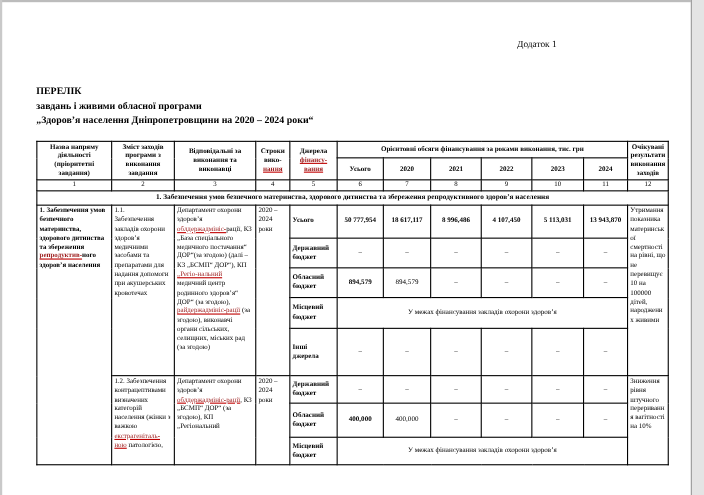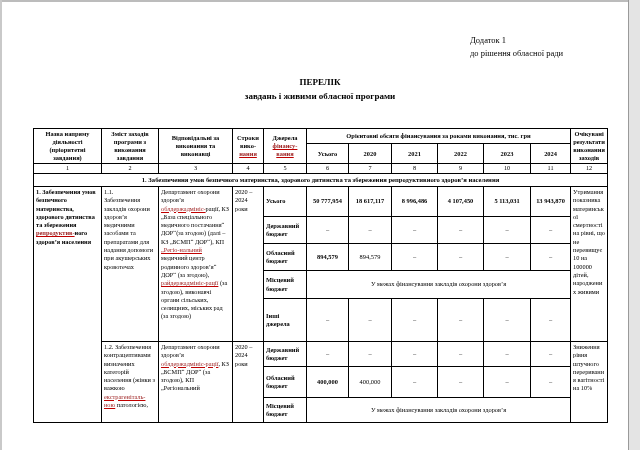--- a/index.html
+++ b/index.html
@@ -5,21 +5,21 @@
   html,body{margin:0;padding:0;}
   body{
     width:640px;height:450px;position:relative;background:#ffffff;
     font-family:"Liberation Serif","DejaVu Serif",serif;color:#000;
     overflow:hidden;
   }
   .edge-top{position:absolute;top:0;left:0;width:640px;height:2px;background:#bcbcbc;}
   .edge-left{position:absolute;top:0;left:0;width:2px;height:450px;background:#c9c9c9;}
   .edge-right{position:absolute;top:0;right:0;width:12px;height:450px;background:#e4e4e4;border-left:1px solid #9a9a9a;box-sizing:border-box;}
   .corner{position:absolute;left:470px;top:24px;font-size:8.5px;line-height:1.55;margin-top:10px;}
-  .doc-title{position:absolute;left:33px;top:76px;width:574px;text-align:center;font-weight:bold;font-size:9px;line-height:1.5;}
+  .doc-title{position:absolute;left:33px;top:76px;width:574px;text-align:left;font-weight:bold;font-size:9px;line-height:1.5;}
   .tablewrap{position:absolute;left:33px;top:128px;}
   table{border-collapse:collapse;table-layout:fixed;width:574px;}
   td{border:1px solid #000;padding:1px 2px;vertical-align:top;font-size:6.3px;line-height:1.32;overflow:hidden;word-wrap:break-word;}
   .hc{font-weight:bold;text-align:center;vertical-align:middle;font-size:6.4px;line-height:1.25;}
   .num{text-align:center;vertical-align:middle;font-size:6.2px;padding:0;}
   .section{font-weight:bold;text-align:center;font-size:6.6px;vertical-align:middle;}
   .c1{font-weight:bold;}
   .pre{white-space:pre-line;}
   .flabel{font-weight:bold;vertical-align:middle;font-size:6.4px;}
   .val{text-align:center;vertical-align:middle;font-size:6.4px;}
@@ -32,26 +32,26 @@
 </style>
 </head>
 <body>
 
 <div class="edge-top"></div>
 <div class="edge-left"></div>
 <div class="edge-right"></div>
 
 <div class="corner">
   <div>Додаток 1</div>
-  <div>до рішення обласної ради</div>
 </div>
 
 <div class="doc-title">
   <div>ПЕРЕЛІК</div>
   <div>завдань і живими обласної програми</div>
+  <div>„Здоров’я населення Дніпропетровщини на 2020 – 2024 роки“</div>
 </div>
 
 <div class="tablewrap">
 <table>
   <colgroup>
     <col style="width:68px">
         <col style="width:57px">
         <col style="width:74px">
         <col style="width:31px">
     <col style="width:43px">

